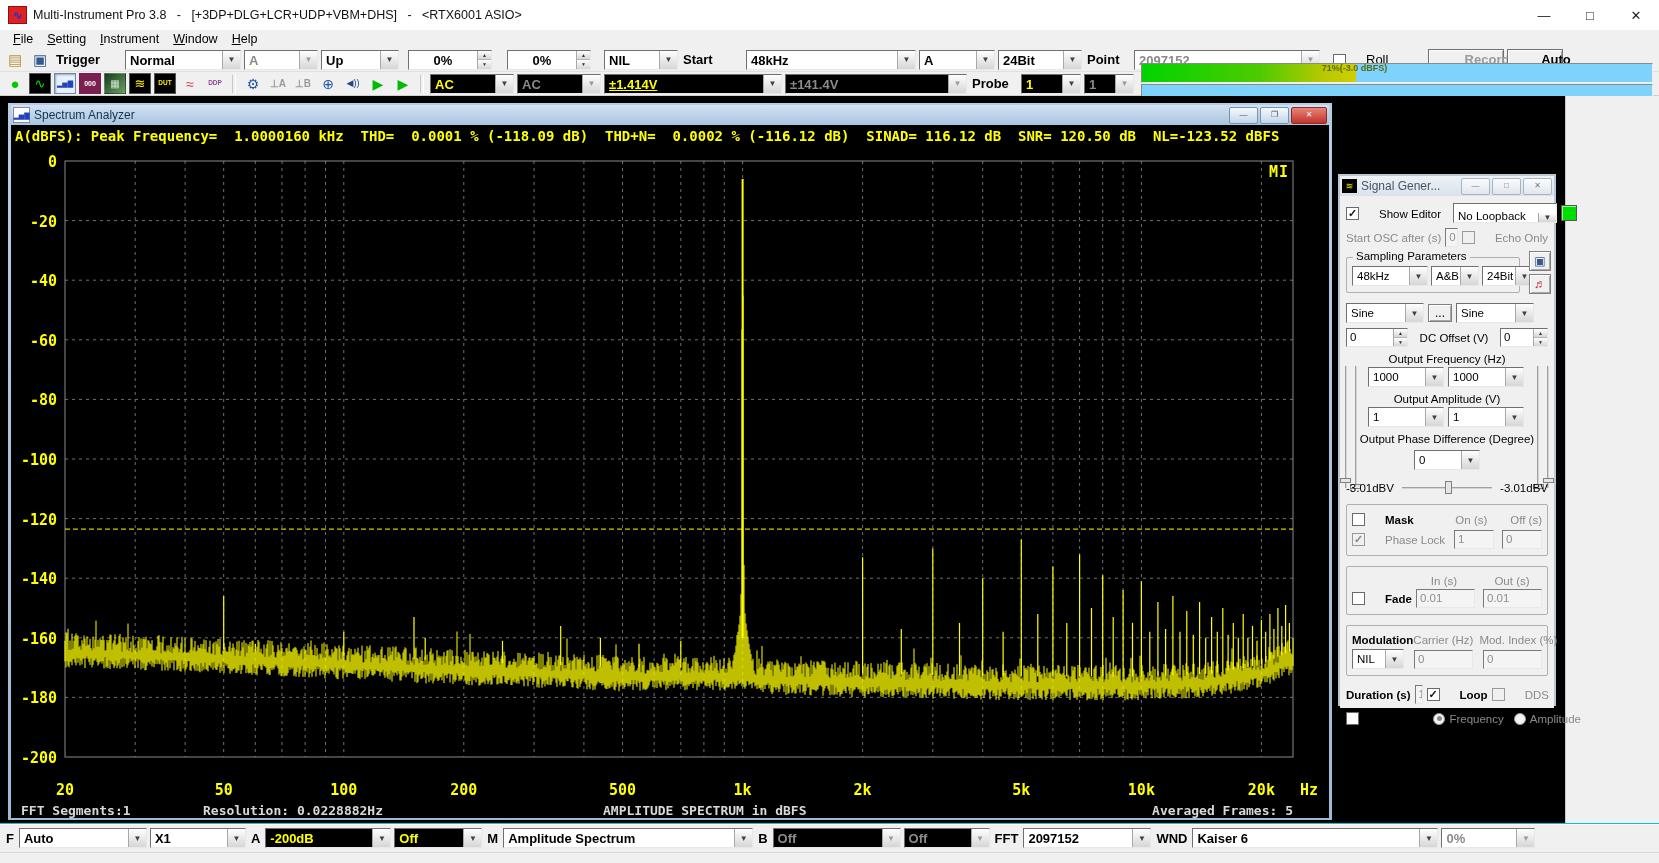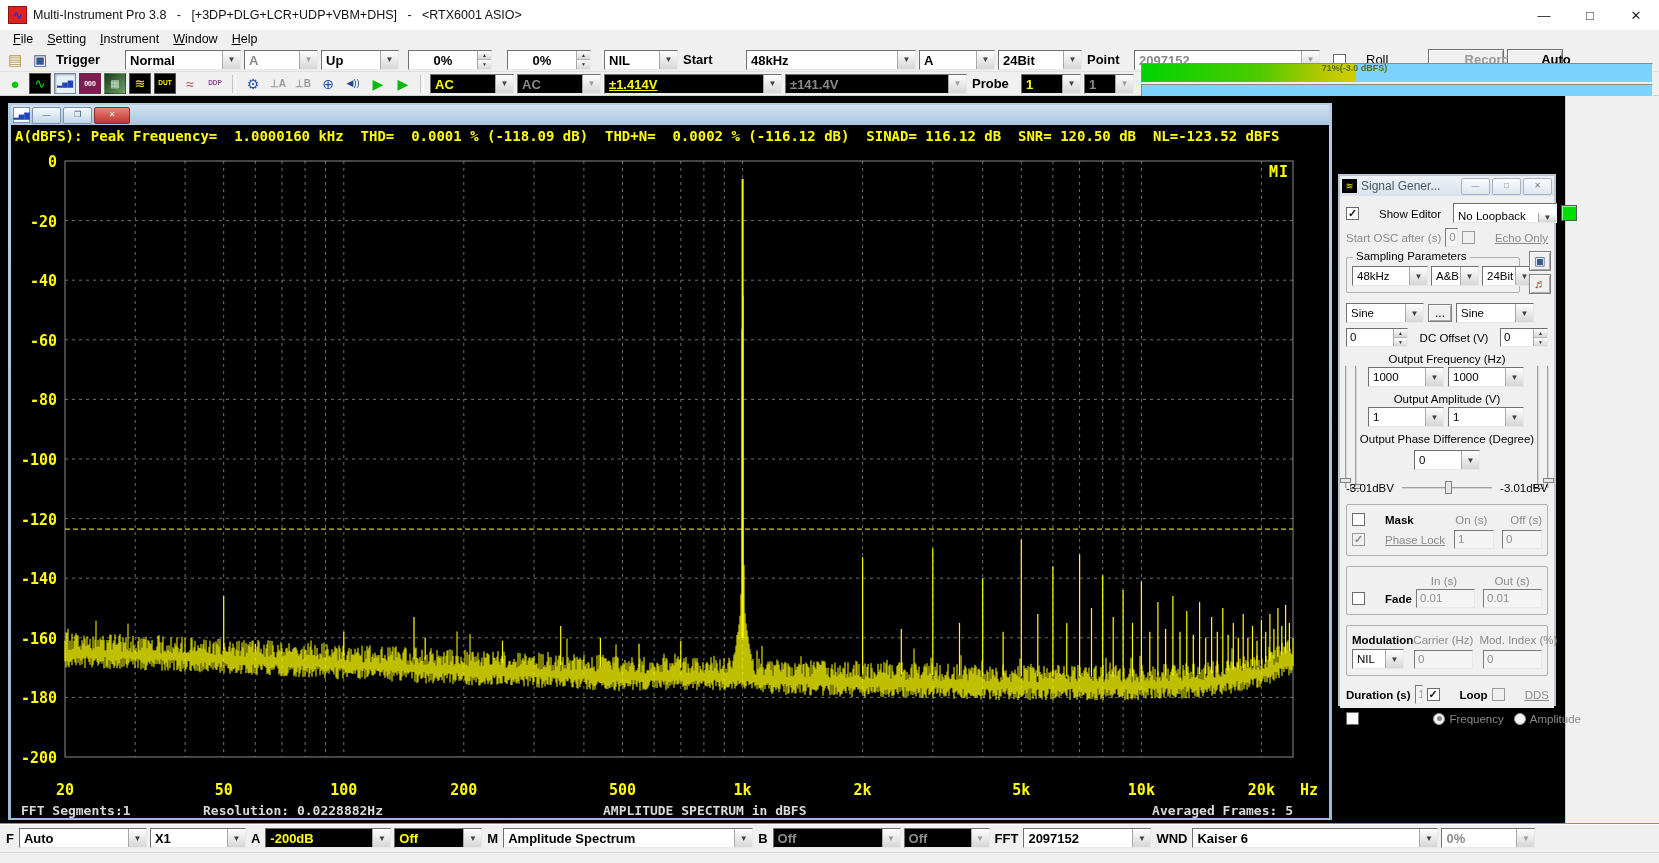--- a/index.html
+++ b/index.html
@@ -52,21 +52,21 @@
   
   .tbtn{height:21px;background:#f0f0f0;border:1px solid #707070;box-shadow:inset 1px 1px 0 #ffffff,inset -1px -1px 0 #a8a8a8;
         font-weight:bold;font-size:13px;display:inline-flex;align-items:center;justify-content:center;flex:none;box-sizing:border-box;padding-left:48px;}
   .tbtn.dis{color:#9a9a9a;font-weight:bold;}
 
   
   .chk{display:inline-flex;align-items:flex-end;gap:20px;flex:none;}
   .cbox{width:13px;height:13px;background:#fff;border:1px solid #6a6a6a;box-sizing:border-box;
         display:flex;align-items:center;justify-content:center;font-size:11px;font-weight:bold;color:#1a1a1a;line-height:1;flex:none;}
   .chk.dis .cbox{background:#f0f0f0;border-color:#9a9a9a;color:#8a8a8a;}
-  .chk.dis .chklbl{color:#8a8a8a;text-decoration:underline;}
+  .chk.dis .chklbl{color:#8a8a8a;}
   .rad{display:inline-flex;gap:4px;flex:none;}
   .rbox{width:12px;height:12px;border-radius:50%;background:#fff;border:1px solid #7a7a7a;box-sizing:border-box;
         display:flex;align-items:center;justify-content:center;flex:none;}
   .rdot{width:5px;height:5px;border-radius:50%;background:#8a8a8a;}
   .rad.dis span.rlbl{color:#8a8a8a;}
   .rad.dis .rbox{border-color:#9a9a9a;background:#f4f4f4;}
 
   
   .ticon{width:22px;height:21px;display:flex;align-items:center;justify-content:center;flex:none;
          font-size:13px;line-height:1;box-sizing:border-box;border:1px solid transparent;}
@@ -266,20 +266,21 @@
     </span>
   </div>
 
   <div class="mdi">
     <div class="mdi-gray"></div>
 
     <div class="cwin" style="left:8px;top:7px;width:1324px;height:717px;">
       <div class="win-frame">
         <div class="win-titlebar">
           <span class="win-icon" style="background:#fff;border:1px solid #88a;color:#2244bb;">▂▅▇</span>
+          <span class="win-title">Spectrum Analyzer</span>
           <span class="wbtn">—</span>
           <span class="wbtn">❐</span>
           <span class="wbtn close">✕</span>
         </div>
         <div id="spec-content">
           <div class="meas-bar">A(dBFS): Peak Frequency=  1.0000160 kHz  THD=  0.0001 % (-118.09 dB)  THD+N=  0.0002 % (-116.12 dB)  SINAD= 116.12 dB  SNR= 120.50 dB  NL=-123.52 dBFS</div>
           <svg id="spectrum-svg" width="1318" height="653">
               <rect x="0" y="0" width="1318" height="653" fill="#000000"></rect>
               <line x1="124.2" y1="14" x2="124.2" y2="610" stroke="#6f6f6f" stroke-width="1" stroke-dasharray="3,4"></line>
               <line x1="174.1" y1="14" x2="174.1" y2="610" stroke="#6f6f6f" stroke-width="1" stroke-dasharray="3,4"></line>

